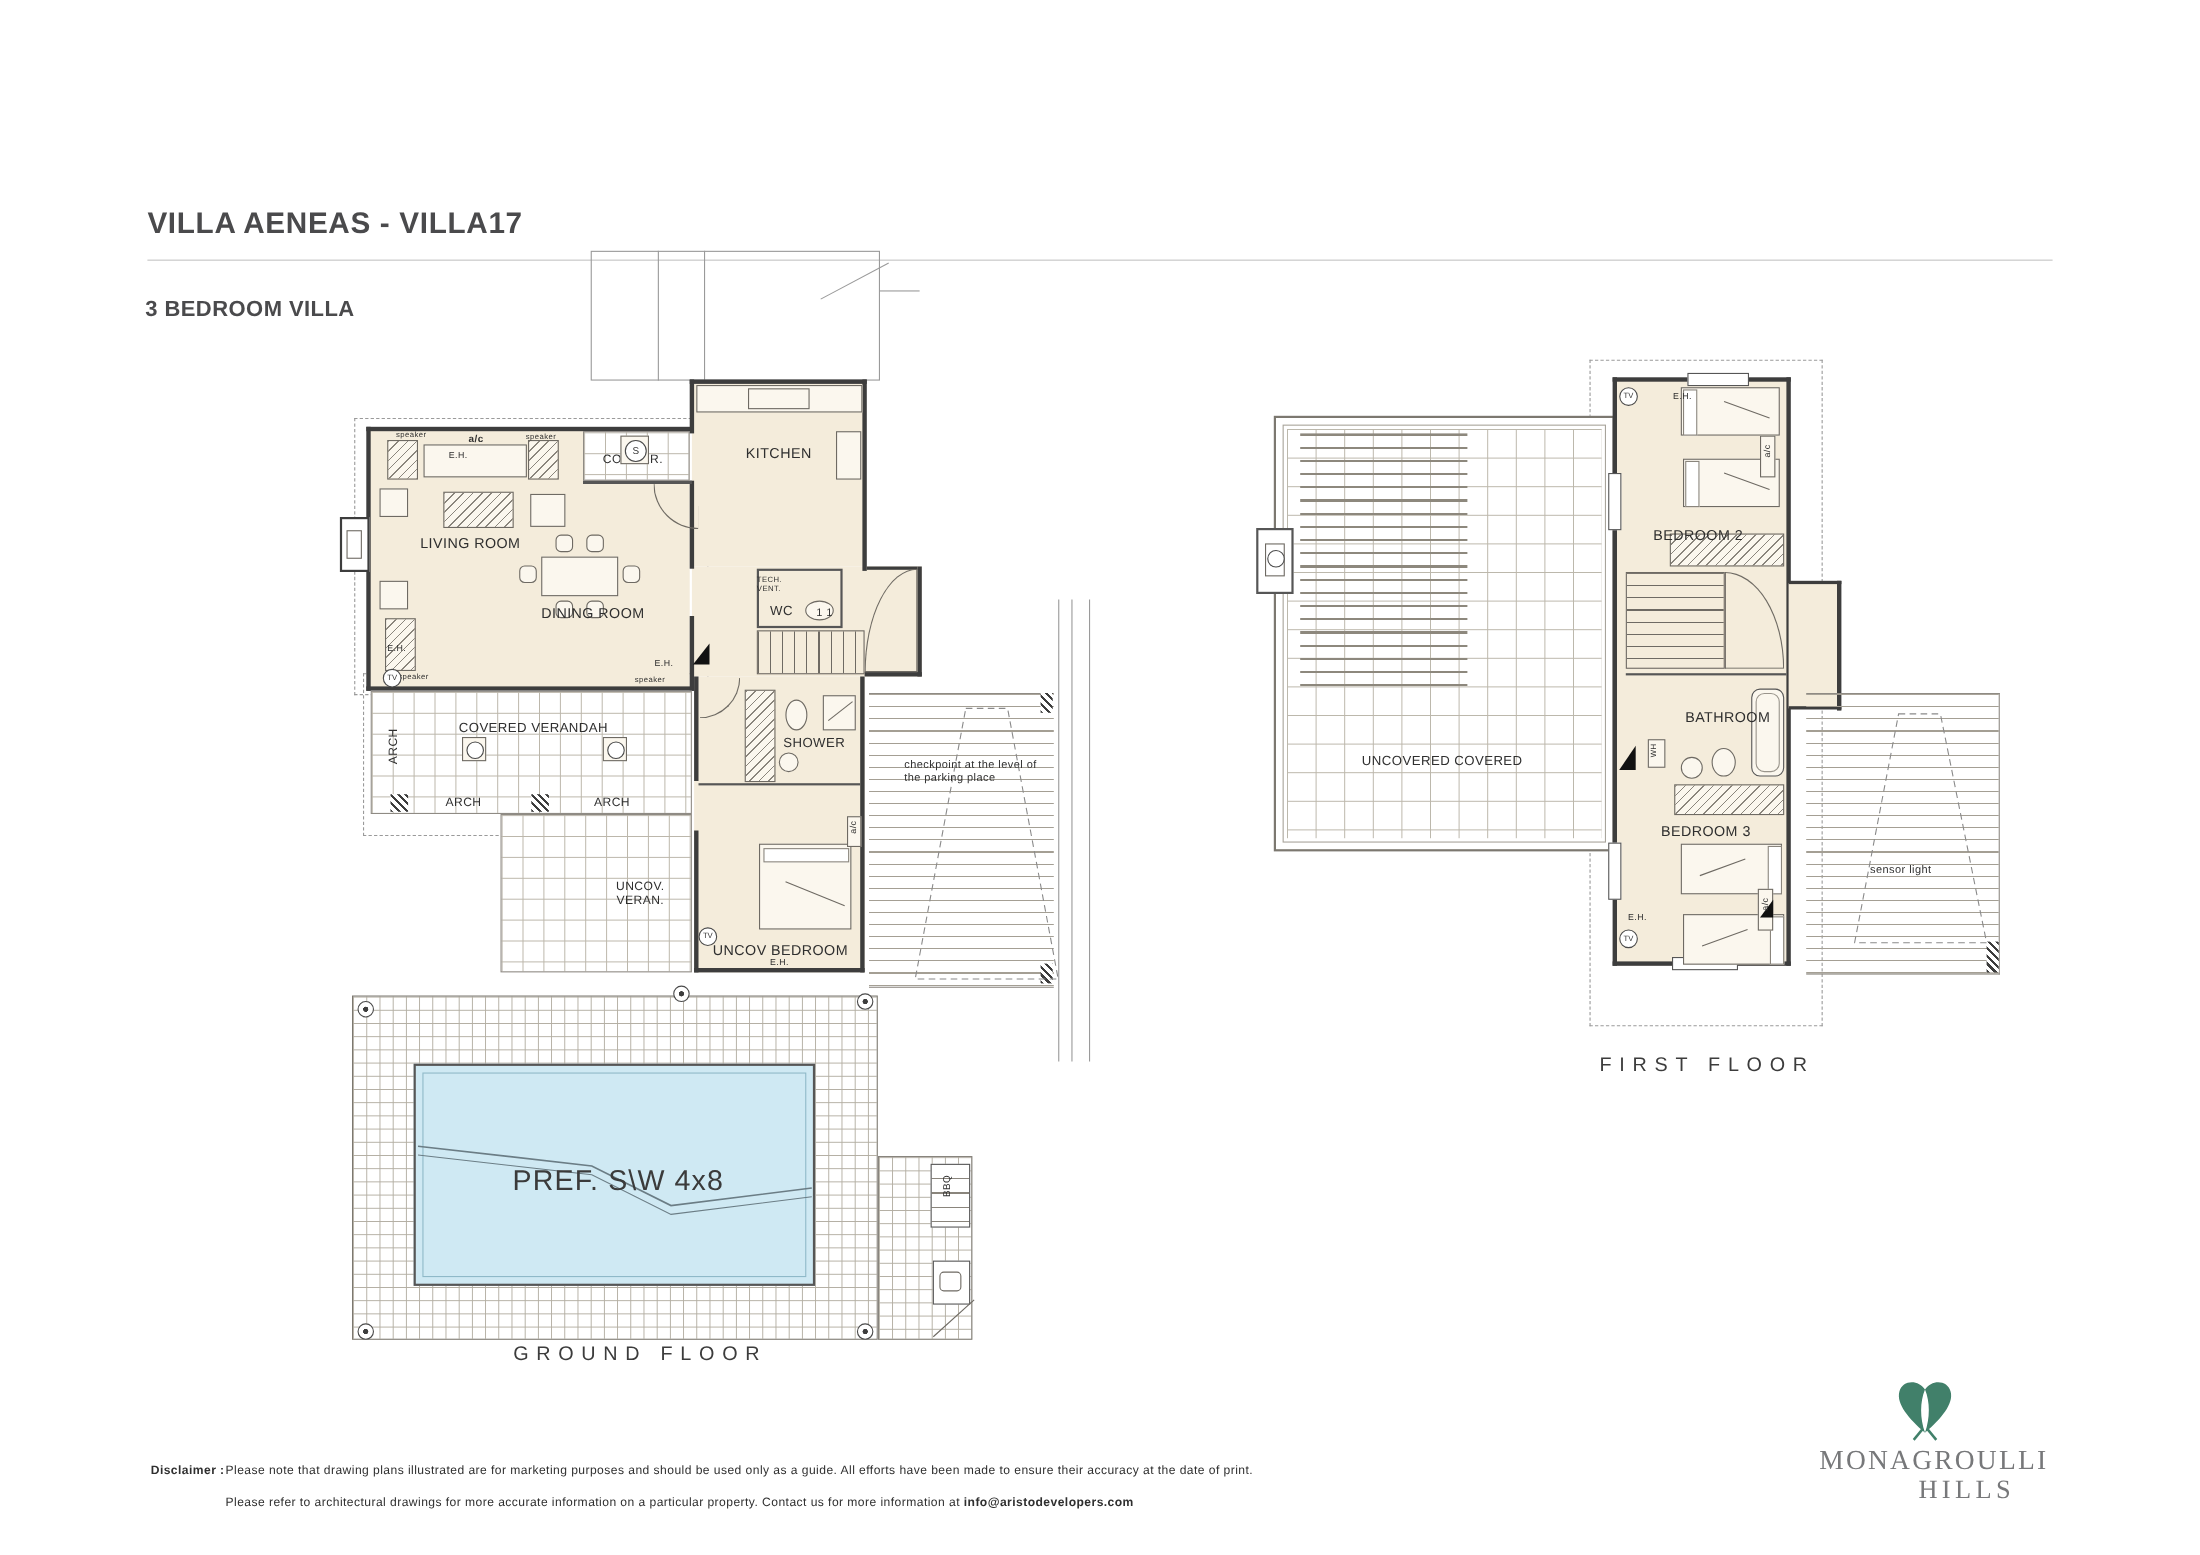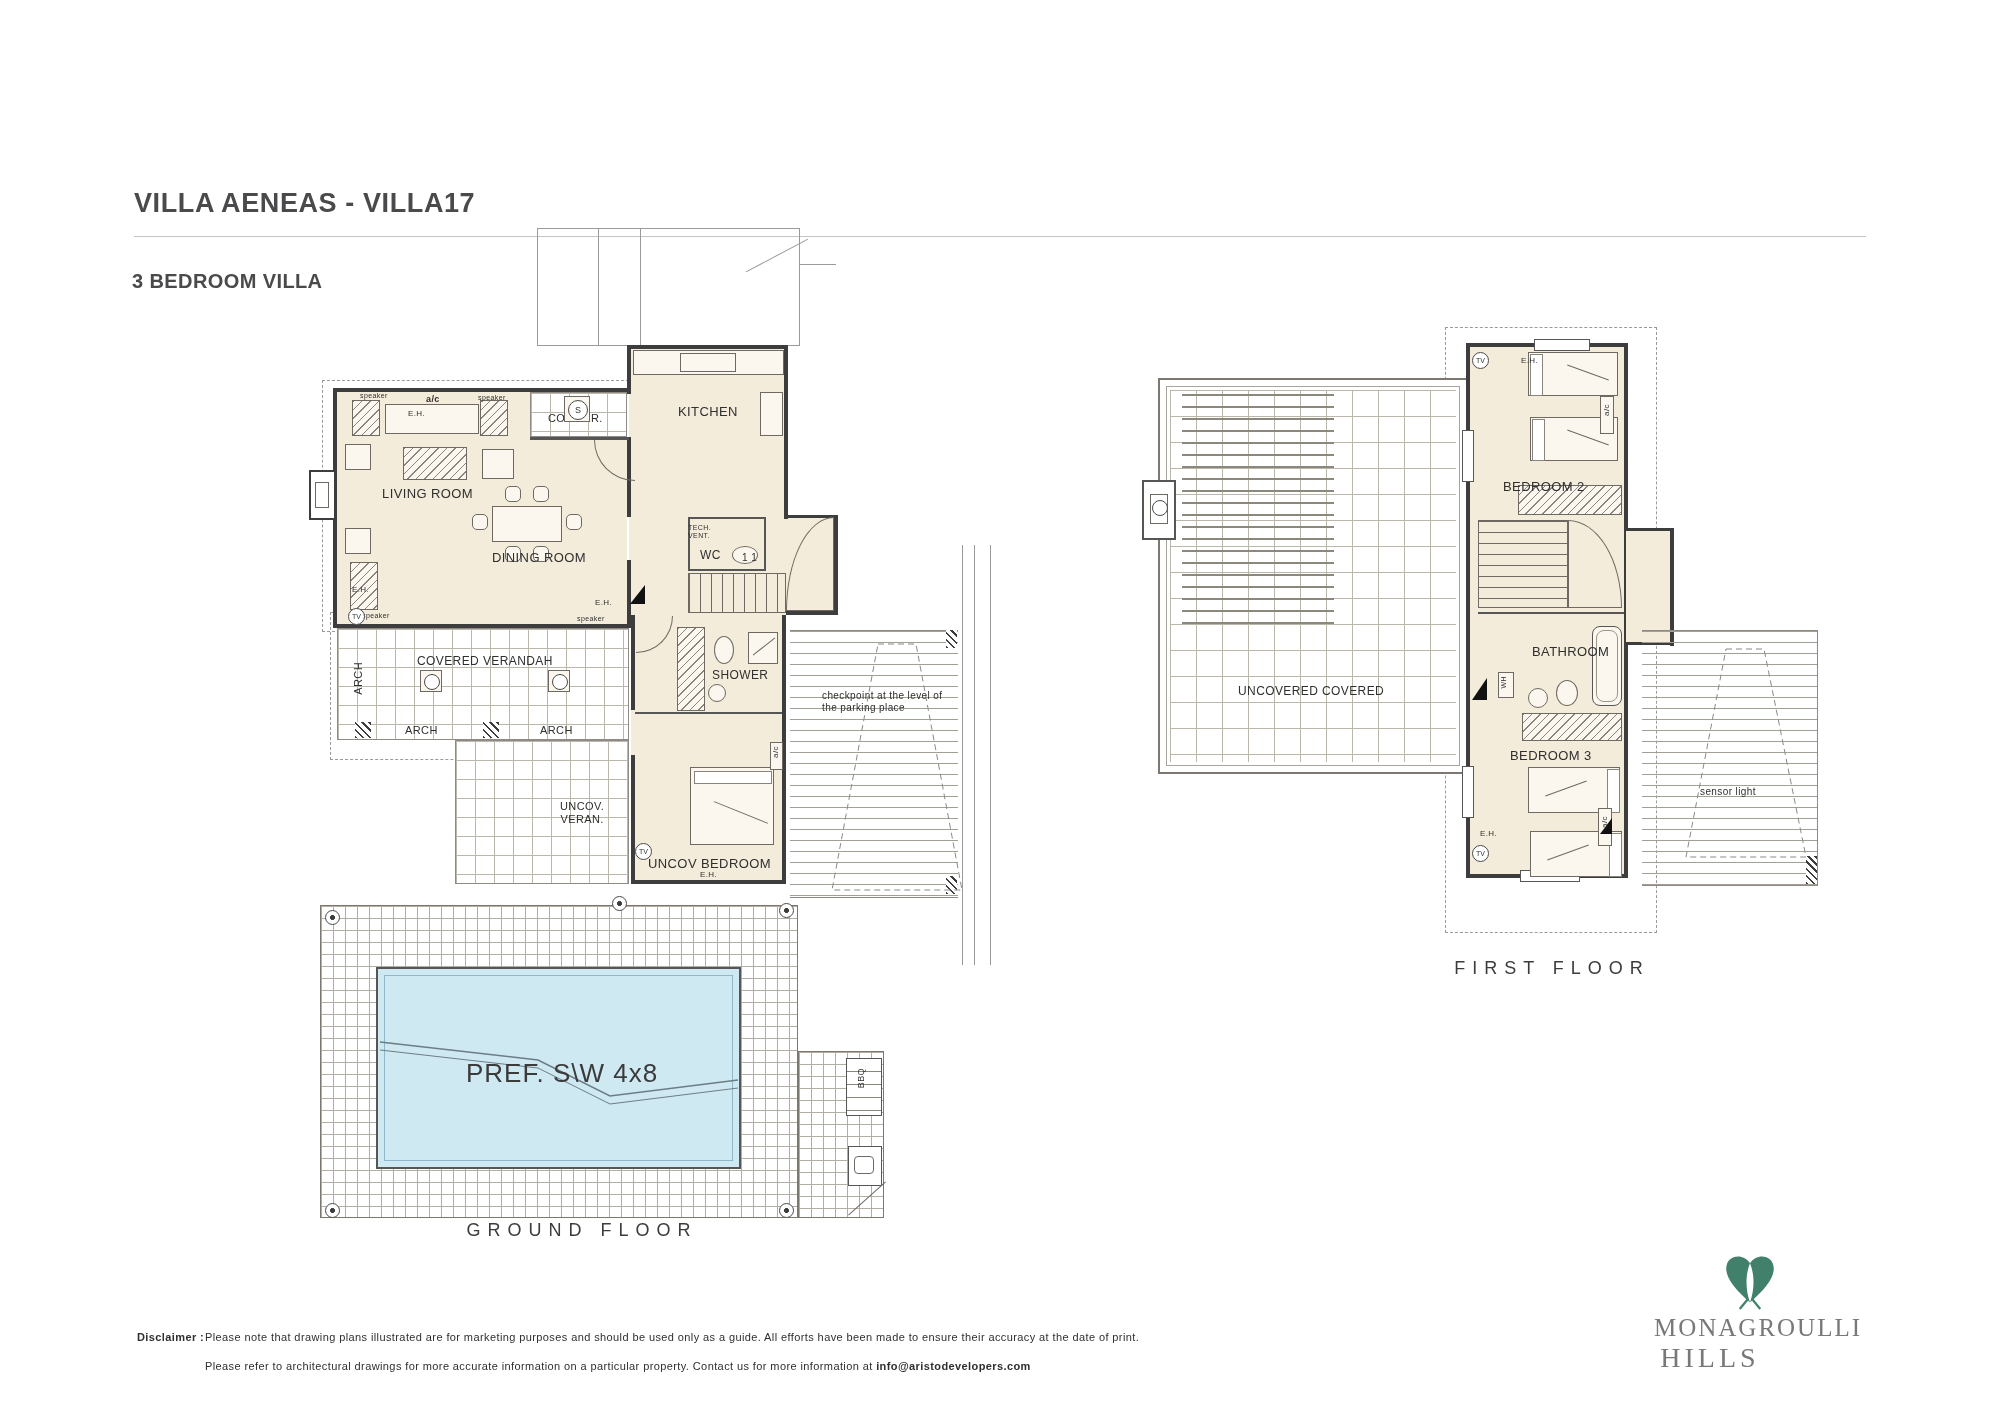--- a/index.html
+++ b/index.html
@@ -286,15 +286,15 @@
   <div class="lbl" style="left:205px;top:1331px;font-size:11px;">Please note that drawing plans illustrated are for marketing purposes and should be used only as a guide. All efforts have been made to ensure their accuracy at the date of print.</div>
 
   <svg class="abs" style="left:1722px;top:1252px;" width="56" height="58" viewBox="0 0 60 62">
     <path d="M30 12 C24 2 8 2 5 14 C2 26 14 40 30 54 C25 40 25 24 30 12 Z" fill="#41806a"></path>
     <path d="M30 12 C36 2 52 2 55 14 C58 26 46 40 30 54 C35 40 35 24 30 12 Z" fill="#41806a"></path>
     <path d="M30 18 C27 28 27 40 30 50 C33 40 33 28 30 18 Z" fill="#ffffff"></path>
     <path d="M28 50 L19 61" stroke="#41806a" stroke-width="2.4" fill="none"></path>
     <path d="M32 50 L41 61" stroke="#41806a" stroke-width="2.4" fill="none"></path>
   </svg>
   <div class="logo-text" style="left:1638px;top:1314px;width:240px;font-size:25px;letter-spacing:2px;">MONAGROULLI</div>
-  <div class="logo-text" style="left:1590px;top:1342px;width:240px;font-size:28px;letter-spacing:4px;">HILLS</div>
+  <div class="logo-text" style="left:1668px;top:1342px;width:240px;font-size:24px;letter-spacing:4px;">HILLS</div>
 
 </div>
 
 </body></html>

